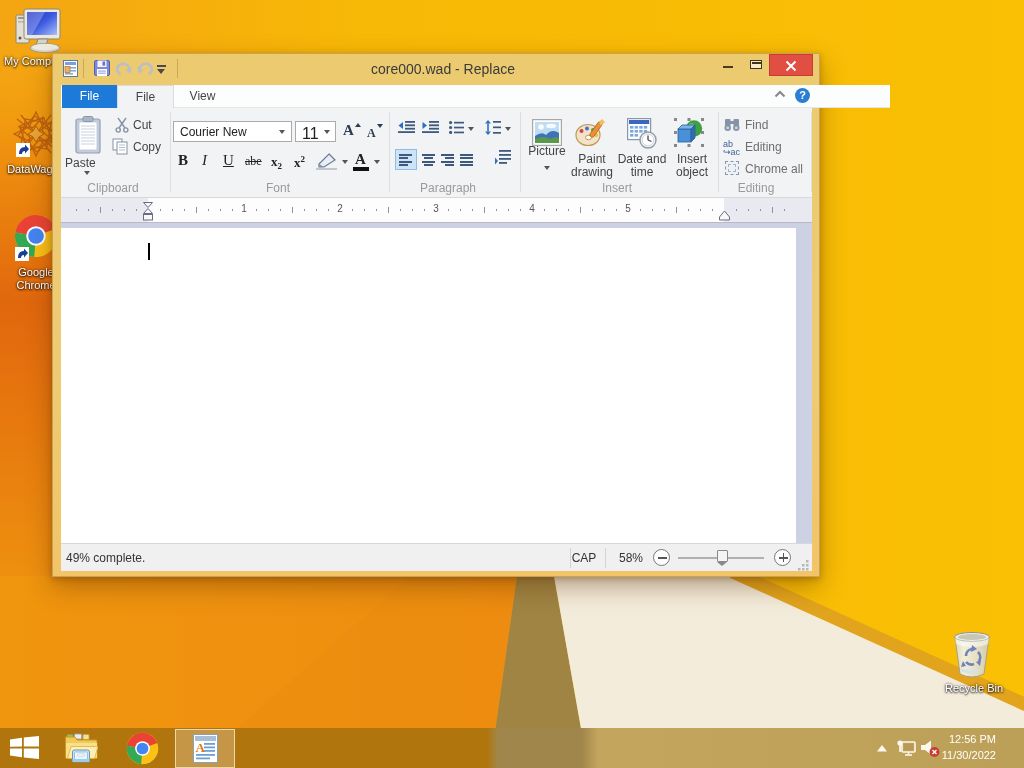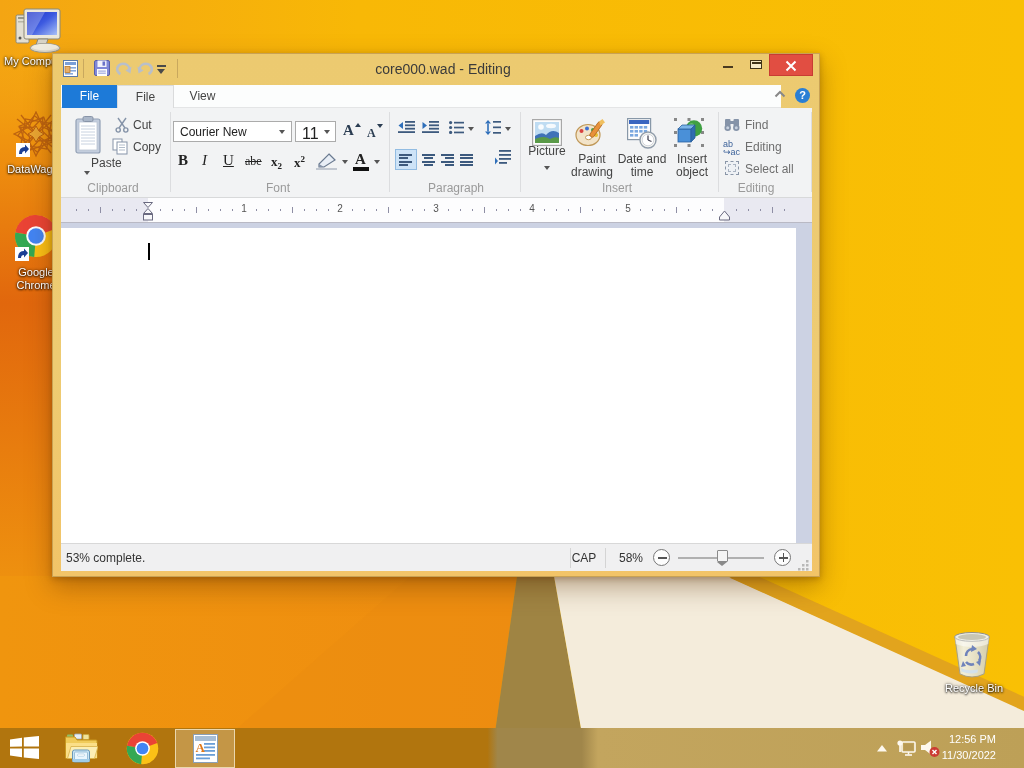--- a/index.html
+++ b/index.html
@@ -8,21 +8,21 @@
 
 .dlabel{position:absolute;color:#fff;font-size:11px;text-align:center;
  text-shadow:0 1px 2px rgba(0,0,0,.9),0 0 3px rgba(0,0,0,.8);line-height:13px;white-space:nowrap}
 
 #win{position:absolute;left:52px;top:53px;width:768px;height:524px;background:linear-gradient(180deg,#ecca70 0,#eecb72 60%,#f2c468 100%);
  border:1px solid #c9a254;box-shadow:0 10px 24px rgba(90,45,0,.38),0 2px 6px rgba(90,45,0,.3)}
 #titlebar{position:absolute;left:0;top:0;width:100%;height:31px}
 #title{position:absolute;left:0;top:0;width:100%;text-align:center;font-size:14px;color:#3b3b3b;line-height:30px;padding-left:14px}
 .capbtn{position:absolute;top:0;height:22px;text-align:center}
 #closeb{left:716px;width:44px;background:#e14e42;border:1px solid #c83c33}
-#tabrow{position:absolute;left:8px;top:31px;width:720px;height:23px;background:#fcfdfd;border-bottom:1px solid #e4e5e6}
+#tabrow{position:absolute;left:8px;top:31px;width:829px;height:23px;background:#fcfdfd;border-bottom:1px solid #e4e5e6}
 .tab{position:absolute;top:0;height:23px;font-size:12px;text-align:center;line-height:22px;color:#444}
 #ribbon{position:absolute;left:8px;top:54px;width:751px;height:90px;background:#f2f3f4;border-bottom:1px solid #d8d9da}
 .gsep{position:absolute;top:4px;height:80px;width:1px;background:#dcdddf}
 .glabel{position:absolute;top:73px;font-size:12px;color:#9a9a9a;text-align:center;white-space:nowrap}
 .blabel{position:absolute;font-size:12px;color:#444;white-space:nowrap}
 .graytxt{position:absolute;font-size:12px;color:#6e6e6e;white-space:nowrap}
 .combo{position:absolute;background:#fff;border:1px solid #ababab}
 .carrow{position:absolute;width:0;height:0;border:3.5px solid transparent;border-top:4px solid #555;border-bottom:0}
 #ruler{position:absolute;left:8px;top:144px;width:751px;height:25px;background:#e9e9f1;border-bottom:1px solid #b9b9c4}
 #rwhite{position:absolute;left:87px;top:0;width:576px;height:24px;background:#fdfdfe}
@@ -162,21 +162,21 @@
 <path d="M4.5 13 A6 5.4 0 1 1 13 9.5" fill="none" stroke="#b9bfc9" stroke-width="2.6"></path>
 <polygon points="15.5,5.5 9.5,9.5 14.5,12.5" fill="#b9bfc9"></polygon>
 </svg>
 <svg class="abs" style="left:83px;top:7px" width="17" height="15" viewBox="0 0 17 15">
 <path d="M12.5 13 A6 5.4 0 1 0 4 9.5" fill="none" stroke="#b9bfc9" stroke-width="2.6"></path>
 <polygon points="1.5,5.5 7.5,9.5 2.5,12.5" fill="#b9bfc9"></polygon>
 </svg>
 <div class="abs" style="left:104px;top:11px;width:9px;height:1.8px;background:#4a4a4a"></div>
 <div class="abs" style="left:104px;top:15px;width:0;height:0;border:4.5px solid transparent;border-top:5px solid #4a4a4a;border-bottom:0"></div>
 <div class="abs" style="left:124px;top:5px;width:1px;height:19px;background:#c9a85e"></div>
-<div id="title">core000.wad - Editing</div>
+<div id="title">core000.wad - Replace</div>
 <div class="capbtn" style="left:660px;width:29px">
         <div class="abs" style="left:10px;top:12px;width:10px;height:2px;background:#4a3a20"></div>
       </div>
 <div class="capbtn" style="left:690px;width:26px">
  <div class="abs" style="left:7px;top:6px;width:12px;height:9px;border:1.5px solid #3f3418;background:#f6ecca"></div>
  <div class="abs" style="left:8.5px;top:7.5px;width:9px;height:2px;background:#3f3418"></div>
 </div>
 <div class="capbtn" id="closeb">
 <svg width="12" height="12" viewBox="0 0 12 12" style="margin-top:5px">
           <path d="M1.5 1.5 L10.5 10.5 M10.5 1.5 L1.5 10.5" stroke="#fff" stroke-width="2"></path>
@@ -193,38 +193,38 @@
 <div class="abs" style="left:734px;top:3px;width:15px;height:15px;border-radius:50%;background:#2a7fd4;color:#fff;font-size:11px;font-weight:bold;text-align:center;line-height:15px">?</div>
 </div>
 <div id="ribbon">
       <div class="gsep" style="left:108.5px"></div>
       <div class="gsep" style="left:328px"></div>
       <div class="gsep" style="left:459px"></div>
       <div class="gsep" style="left:657px"></div>
       <div class="gsep" style="left:750px"></div>
       <div class="glabel" style="left:12px;width:80px">Clipboard</div>
       <div class="glabel" style="left:177px;width:80px">Font</div>
-      <div class="glabel" style="left:355px;width:80px">Paragraph</div>
+      <div class="glabel" style="left:347px;width:80px">Paragraph</div>
       <div class="glabel" style="left:516px;width:80px">Insert</div>
       <div class="glabel" style="left:655px;width:80px">Editing</div>
       <svg class="abs" style="left:14px;top:8px" width="26" height="38" viewBox="0 0 26 38">
 <rect x="1" y="3" width="24" height="34" rx="2" fill="#c3cddd" stroke="#92a0b5" stroke-width="1.2"></rect>
 <rect x="4" y="6" width="18" height="28" fill="#fff" stroke="#b8c2d2" stroke-width="0.8"></rect>
 <g stroke="#c8d2e0" stroke-width="1">
 <line x1="6" y1="10" x2="20" y2="10"></line>
           <line x1="6" y1="13" x2="20" y2="13"></line>
           <line x1="6" y1="16" x2="20" y2="16"></line>
 <line x1="6" y1="19" x2="20" y2="19"></line>
           <line x1="6" y1="22" x2="20" y2="22"></line>
           <line x1="6" y1="25" x2="20" y2="25"></line>
           <line x1="6" y1="28" x2="20" y2="28"></line>
         </g>
 <rect x="8" y="0.5" width="10" height="5" rx="1.5" fill="#aab6c8" stroke="#8894a8"></rect>
 </svg>
-<div class="blabel" style="left:30px;top:48px;width:26px;text-align:right">Paste</div>
+<div class="blabel" style="left:4px;top:48px;width:26px;text-align:right">Paste</div>
 <div class="abs" style="left:23px;top:63px;width:0;height:0;border:3.5px solid transparent;border-top:4px solid #555;border-bottom:0"></div>
 <svg class="abs" style="left:54px;top:9px" width="14" height="16" viewBox="0 0 14 16">
 <g stroke="#8593a8" stroke-width="1.4" fill="none">
 <line x1="3" y1="1" x2="10" y2="11"></line>
           <line x1="11" y1="1" x2="4" y2="11"></line>
 <circle cx="3.2" cy="13" r="2.1"></circle>
           <circle cx="10.8" cy="13" r="2.1"></circle>
         </g>
 </svg>
 <div class="blabel" style="left:72px;top:10px">Cut</div>
@@ -409,21 +409,21 @@
           <circle cx="12.3" cy="8.8" r="3.2"></circle>
         </g>
 <circle cx="3.7" cy="8.8" r="1.5" fill="#c8d2e0"></circle>
         <circle cx="12.3" cy="8.8" r="1.5" fill="#c8d2e0"></circle>
 </svg>
 <div class="graytxt" style="left:684px;top:10px">Find</div>
 <div class="abs" style="left:662px;top:32px;width:20px;height:16px;font-size:9px;color:#3e639a;line-height:8px;font-family:'Liberation Sans'">ab<br>↪ac</div>
 <div class="graytxt" style="left:684px;top:32px">Editing</div>
 <div class="abs" style="left:664px;top:53px;width:14px;height:14px;border:1.3px dashed #8a96a8;background:#eef1f5"></div>
 <div class="abs" style="left:667px;top:56px;width:8px;height:8px;border:1px dashed #aab4c2"></div>
-<div class="graytxt" style="left:684px;top:54px">Select all</div>
+<div class="graytxt" style="left:684px;top:54px">Chrome all</div>
 </div>
     <div id="ruler">
       <div id="rwhite"></div>
       <div class="tickd" style="left:15px"></div>
       <div class="tickd" style="left:27px"></div>
       <div class="tickm" style="left:39px"></div>
       <div class="tickd" style="left:51px"></div>
       <div class="tickd" style="left:63px"></div>
       <div class="tickd" style="left:75px"></div>
       <div class="tickd" style="left:99px"></div>
@@ -486,21 +486,21 @@
       <svg class="abs" style="left:658px;top:12px" width="11" height="11" viewBox="0 0 11 11">
 <polygon points="5.5,1 10.5,7 10.5,10 0.5,10 0.5,7" fill="#f8f8fa" stroke="#6a6a80"></polygon>
 </svg>
     </div>
     <div id="doc">
       <div id="page">
         <div id="caret"></div>
       </div>
     </div>
 <div id="status">
-<div class="abs" style="left:5px;top:7px">53% complete.</div>
+<div class="abs" style="left:5px;top:7px">49% complete.</div>
 <div class="vsep" style="left:509px"></div>
 <div class="abs" style="left:508px;top:7px;width:30px;text-align:center">CAP</div>
 <div class="vsep" style="left:544px"></div>
 <div class="abs" style="left:558px;top:7px">58%</div>
 <div class="zoomc" style="left:592px">
         <div class="abs" style="left:4px;top:7px;width:9px;height:1.6px;background:#555"></div>
       </div>
 <div class="abs" style="left:617px;top:13px;width:86px;height:1.6px;background:#b0b0b0"></div>
 <div class="abs" style="left:656px;top:6px;width:11px;height:12px;background:#f4f4f4;border:1px solid #8a8a8a;border-radius:1px"></div>
 <div class="abs" style="left:656px;top:18px;width:0;height:0;border:5.5px solid transparent;border-top:4px solid #8a8a8a;border-bottom:0"></div>

